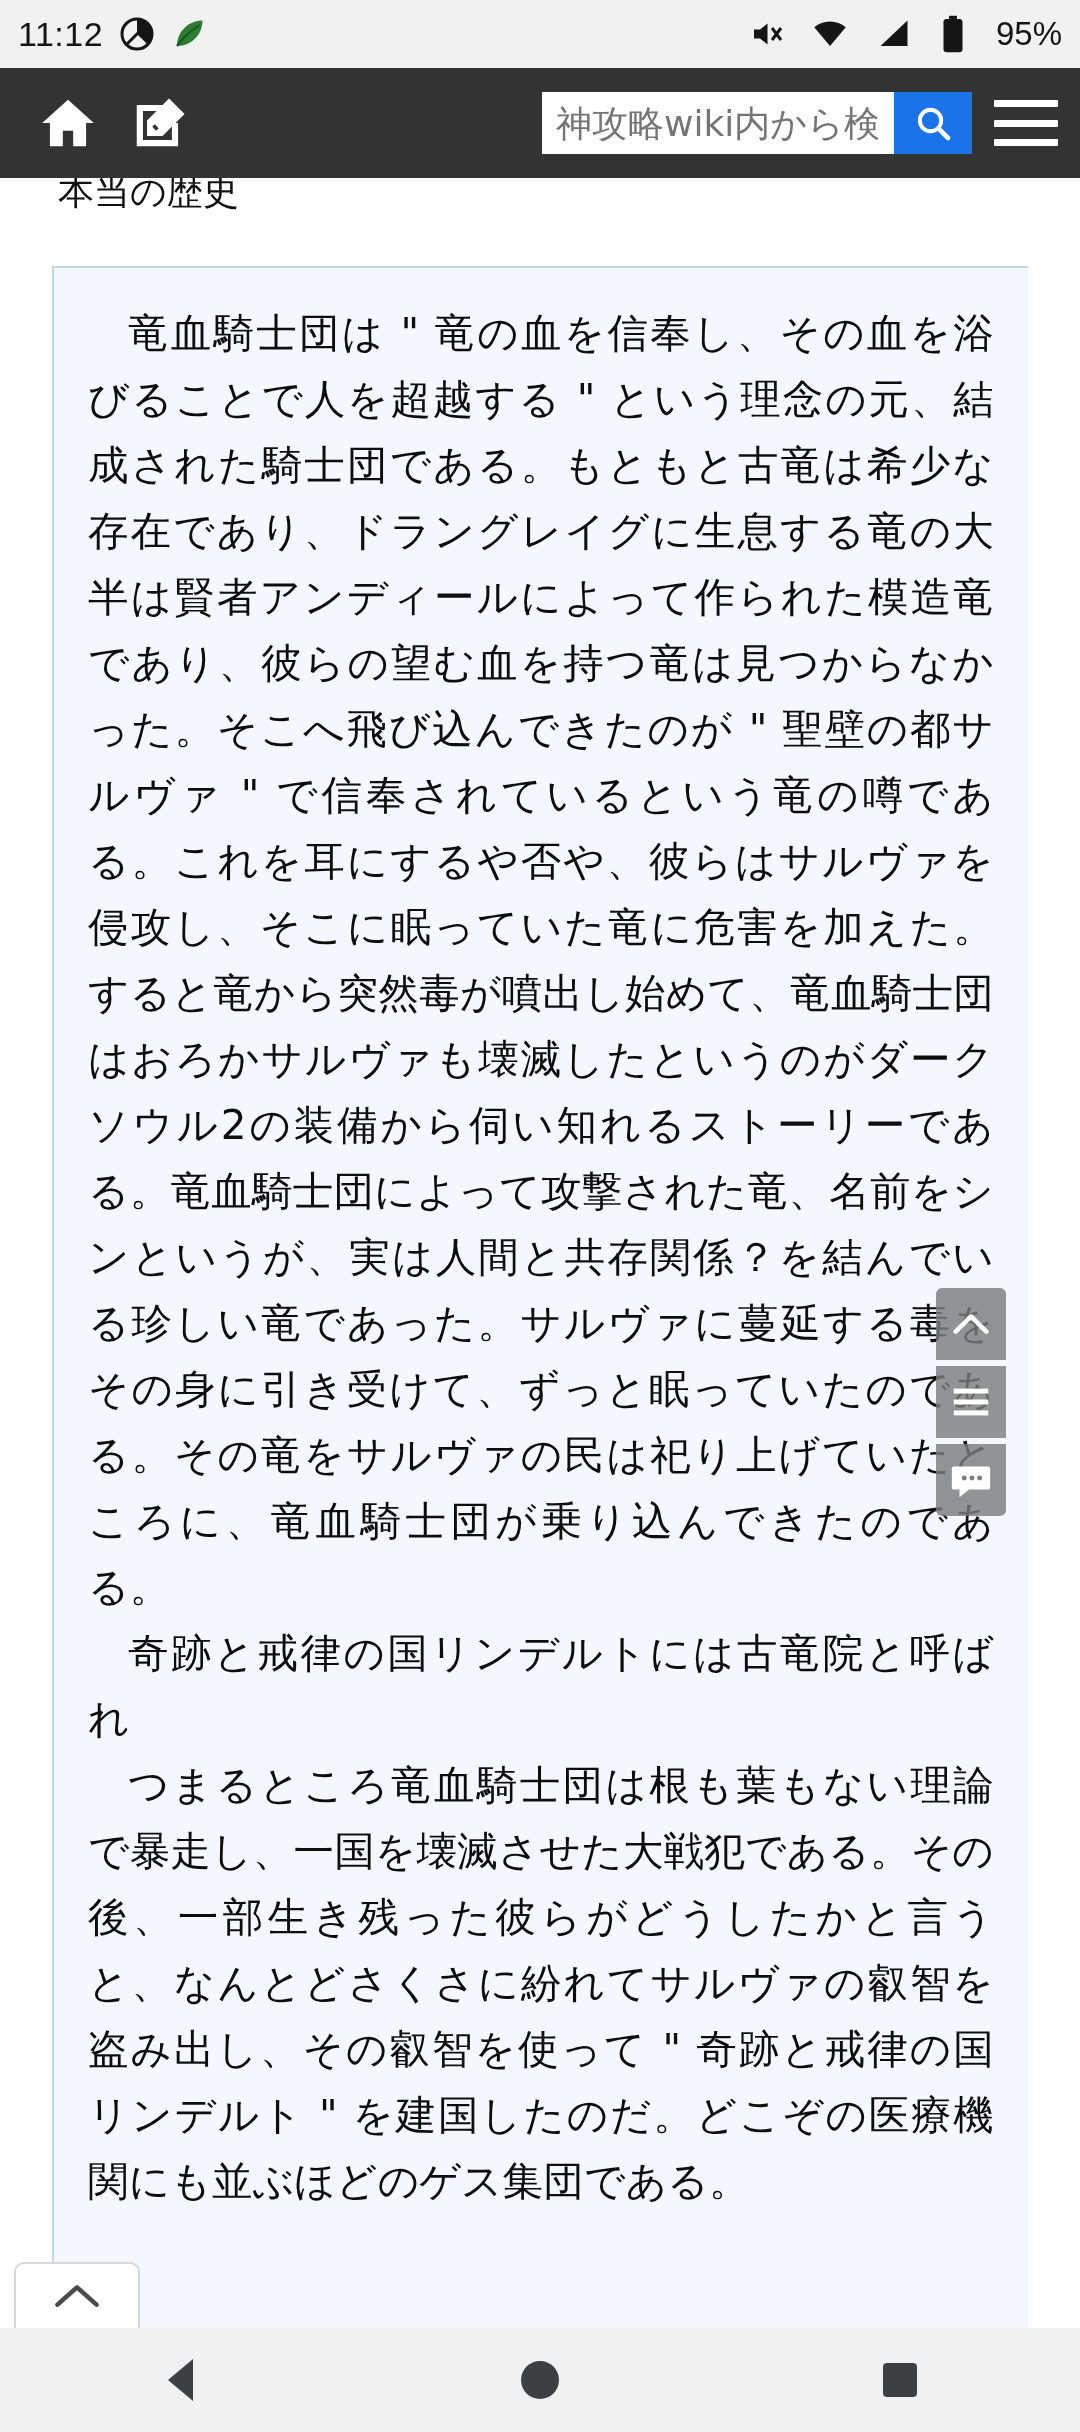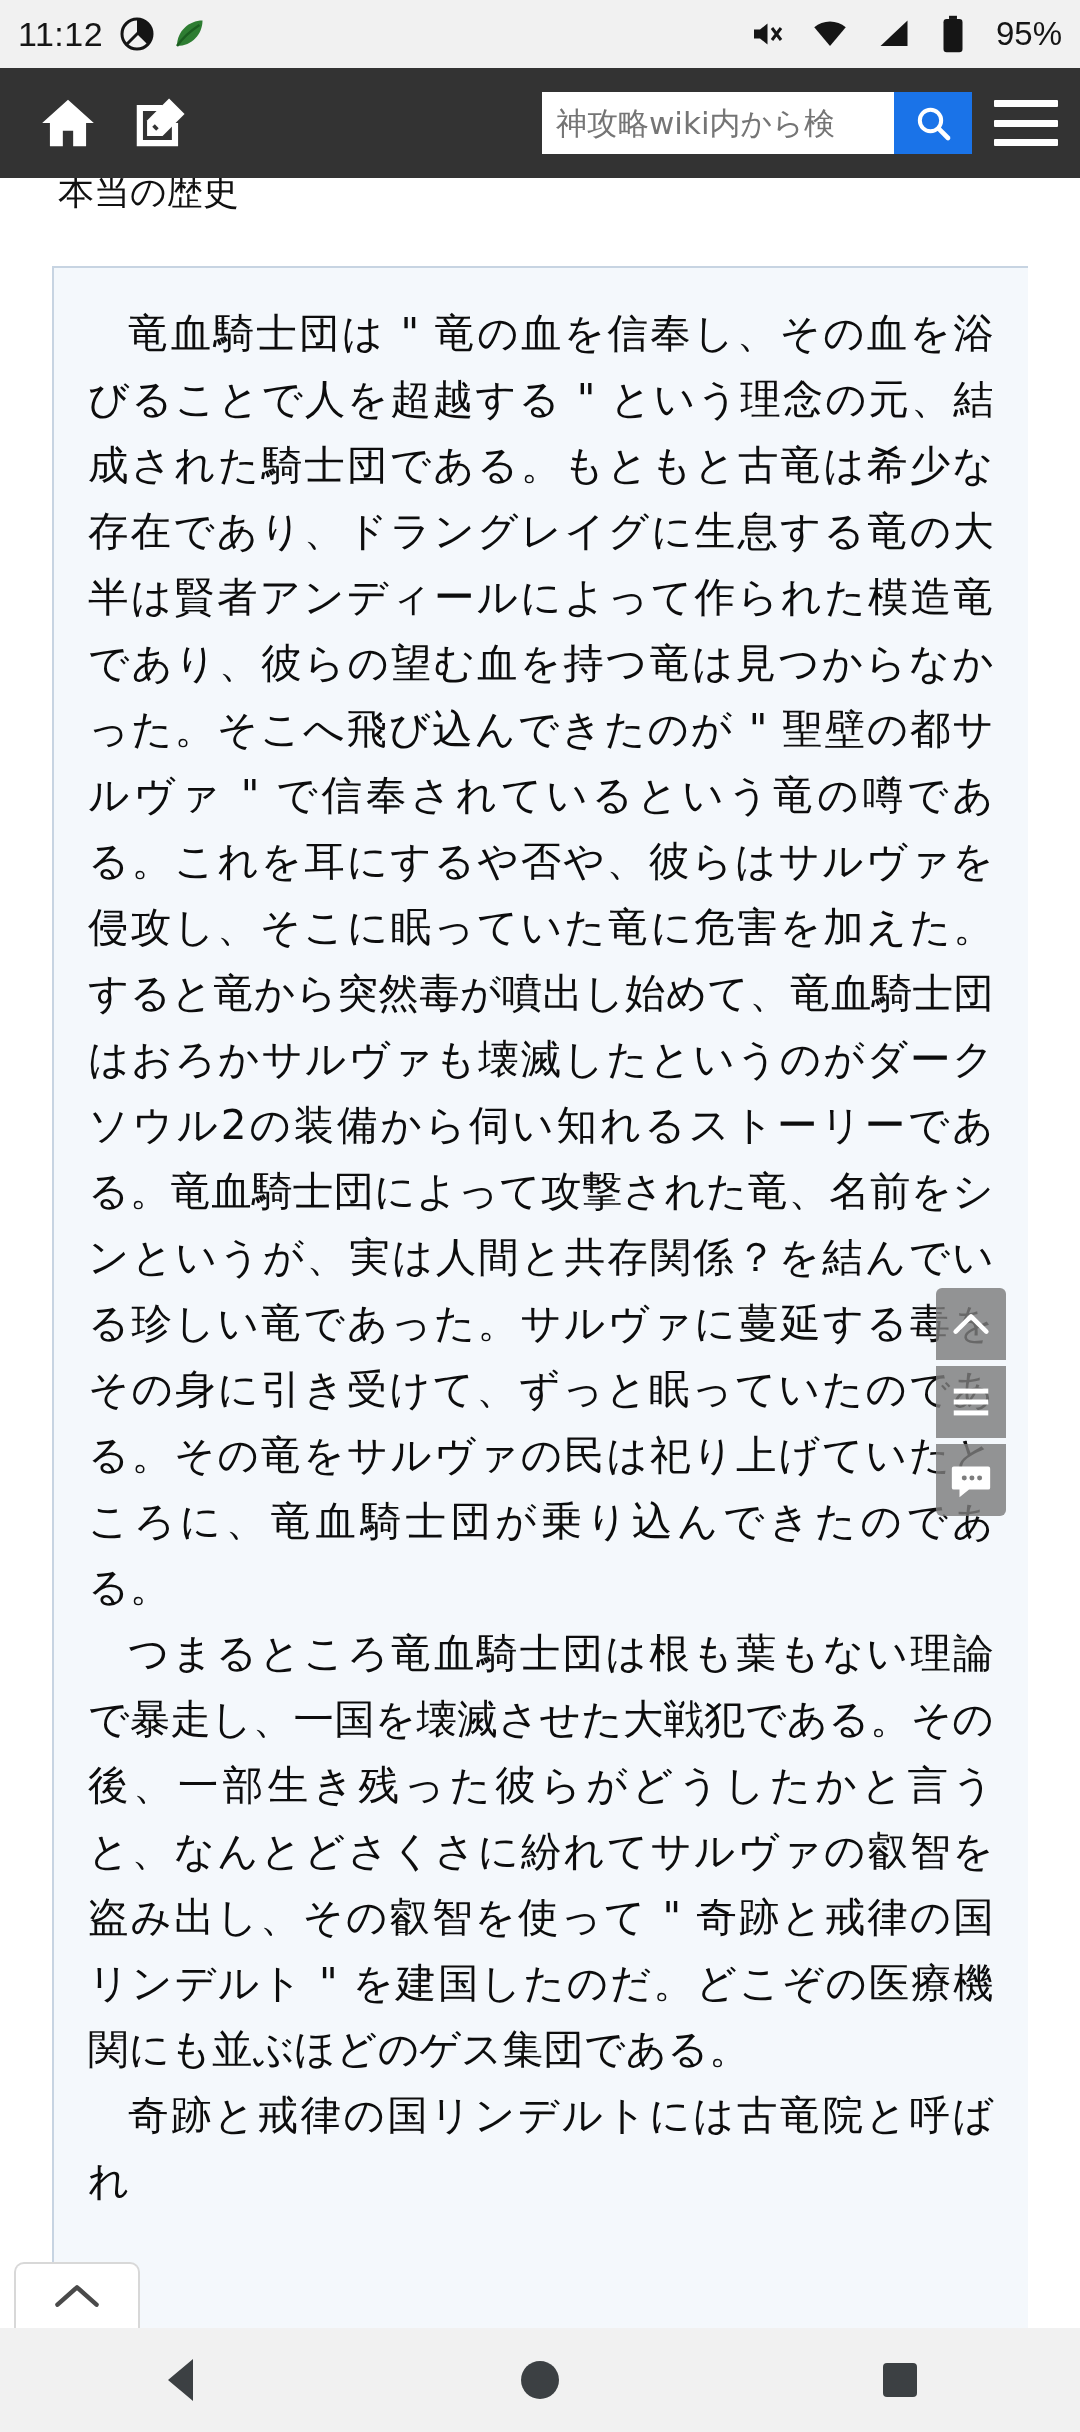--- a/index.html
+++ b/index.html
@@ -83,21 +83,21 @@
     display: flex;
     align-items: stretch;
     height: 62px;
     width: 430px;
   }
   .search-input {
     flex: 1 1 auto;
     border: none;
     outline: none;
     background: #ffffff;
-    font-size: 31px;
+    font-size: 36px;
     color: #9b9b9b;
     padding: 0 14px;
     font-family: "DejaVu Sans", sans-serif;
     box-sizing: border-box;
     min-width: 0;
   }
   .search-btn {
     width: 78px;
     background: #1a73e8;
     border: none;
@@ -300,22 +300,22 @@
     <span></span>
     <span></span>
   </div>
 </div>
 
 <div class="content">
   <div class="section-title">本当の歴史</div>
 
   <div class="article-box">
     <p class="para">竜血騎士団は " 竜の血を信奉し、その血を浴びることで人を超越する " という理念の元、結成された騎士団である。もともと古竜は希少な存在であり、ドラングレイグに生息する竜の大半は賢者アンディールによって作られた模造竜であり、彼らの望む血を持つ竜は見つからなかった。そこへ飛び込んできたのが " 聖壁の都サルヴァ " で信奉されているという竜の噂である。これを耳にするや否や、彼らはサルヴァを侵攻し、そこに眠っていた竜に危害を加えた。すると竜から突然毒が噴出し始めて、竜血騎士団はおろかサルヴァも壊滅したというのがダークソウル2の装備から伺い知れるストーリーである。竜血騎士団によって攻撃された竜、名前をシンというが、実は人間と共存関係？を結んでいる珍しい竜であった。サルヴァに蔓延する毒をその身に引き受けて、ずっと眠っていたのである。その竜をサルヴァの民は祀り上げていたところに、竜血騎士団が乗り込んできたのである。</p>
+    <p class="para">奇跡と戒律の国リンデルトには古竜院と呼ばれ</p>
     <p class="para">つまるところ竜血騎士団は根も葉もない理論で暴走し、一国を壊滅させた大戦犯である。その後、一部生き残った彼らがどうしたかと言うと、なんとどさくさに紛れてサルヴァの叡智を盗み出し、その叡智を使って " 奇跡と戒律の国リンデルト " を建国したのだ。どこぞの医療機関にも並ぶほどのゲス集団である。</p>
-    <p class="para">奇跡と戒律の国リンデルトには古竜院と呼ばれ</p>
   </div>
 
   <div class="float-col">
     <div class="float-btn first">
       <svg width="46" height="46" viewBox="0 0 24 24">
         <path d="M4 16 L12 8 L20 16" fill="none" stroke="#ffffff" stroke-width="2.4" stroke-linecap="round" stroke-linejoin="round"></path>
       </svg>
     </div>
     <div class="float-btn">
       <svg width="46" height="46" viewBox="0 0 24 24">

